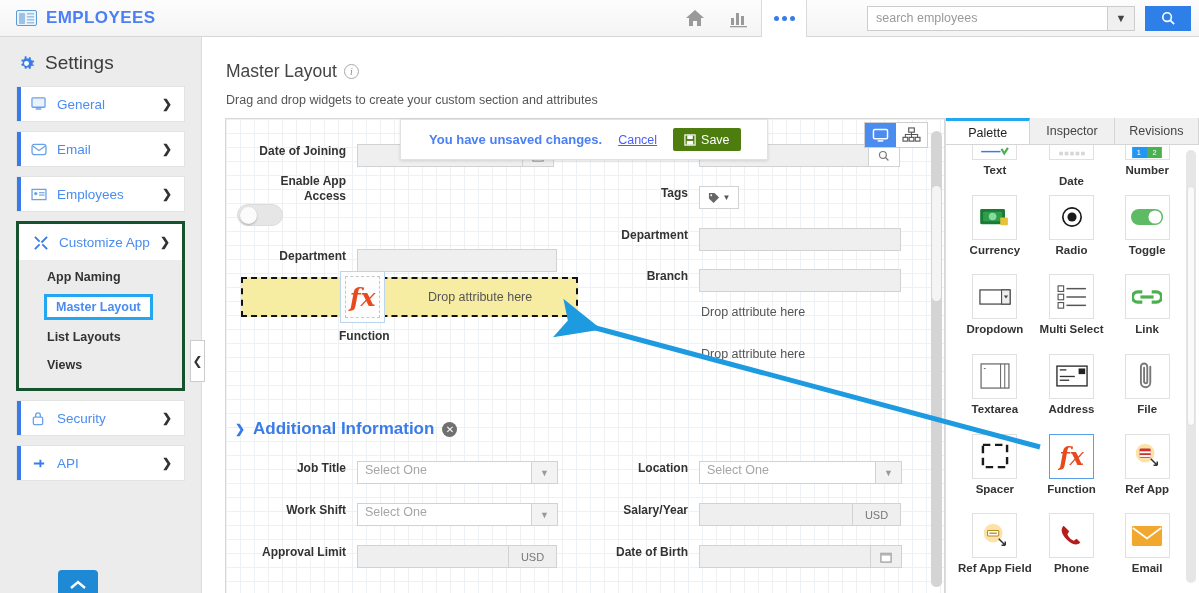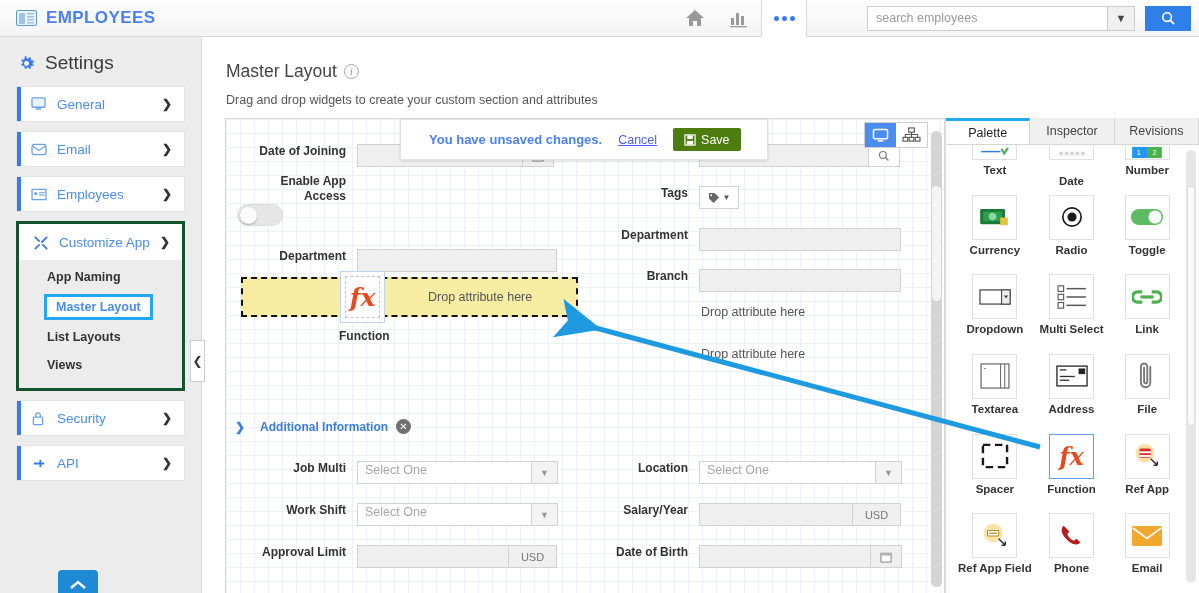--- a/index.html
+++ b/index.html
@@ -180,21 +180,21 @@
   }
   .fx-ghost .dashline{ position:absolute;left:4px;right:4px;top:4px;bottom:4px;border:1px dashed #c6c6c6;}
   .fx-glyph{ font-family:"DejaVu Serif", serif; font-style:italic; font-weight:bold;
              color:#e8491d; font-size:25px; position:relative; z-index:2;}
   .fx-caption{ position:absolute; left:113px; top:210px; font-size:12px; font-weight:bold; color:#333;}
 
   .section-head{
     position:absolute; left:9px; top:300px; display:flex; align-items:center; gap:8px;
   }
   .section-head .chev{ color:#3a7bea; font-size:12px; font-weight:bold;}
-  .section-title{ color:#3a7bea; font-size:12px; font-weight:bold;margin-left:7px;}
+  .section-title{ color:#3a7bea; font-size:17px; font-weight:bold;}
   .sec-x{
     width:15px;height:15px;border-radius:50%;background:#707070;color:#fff;
     font-size:10px; display:flex;align-items:center;justify-content:center;
   }
 
   .canvas-scrollbar{
     position:absolute; right:2px; top:12px; width:11px; bottom:6px;
     background:#d4d4d4; border-radius:6px;
   }
   .canvas-scrollbar i{
@@ -500,21 +500,21 @@
   <div class="drop-hint" style="position:absolute;left:475px;top:186px;">Drop attribute here</div>
   <div class="drop-hint" style="position:absolute;left:475px;top:228px;">Drop attribute here</div>
 
   <div class="section-head">
     <span class="chev">❯</span>
     <span class="section-title">Additional Information</span>
     <span class="sec-x">✕</span>
   </div>
 
   <div class="form-row" style="left:0;top:342px;">
-    <div class="flabel" style="width:120px;">Job Multi</div>
+    <div class="flabel" style="width:120px;">Job Title</div>
     <div style="display:flex;margin-left:11px;">
       <div class="fld white" style="width:175px;"><span class="placeholder-txt">Select One</span></div>
       <div class="sel-caret">▼</div>
     </div>
   </div>
 
   <div class="form-row" style="left:0;top:384px;">
     <div class="flabel" style="width:120px;">Work Shift</div>
     <div style="display:flex;margin-left:11px;">
       <div class="fld white" style="width:175px;"><span class="placeholder-txt">Select One</span></div>

